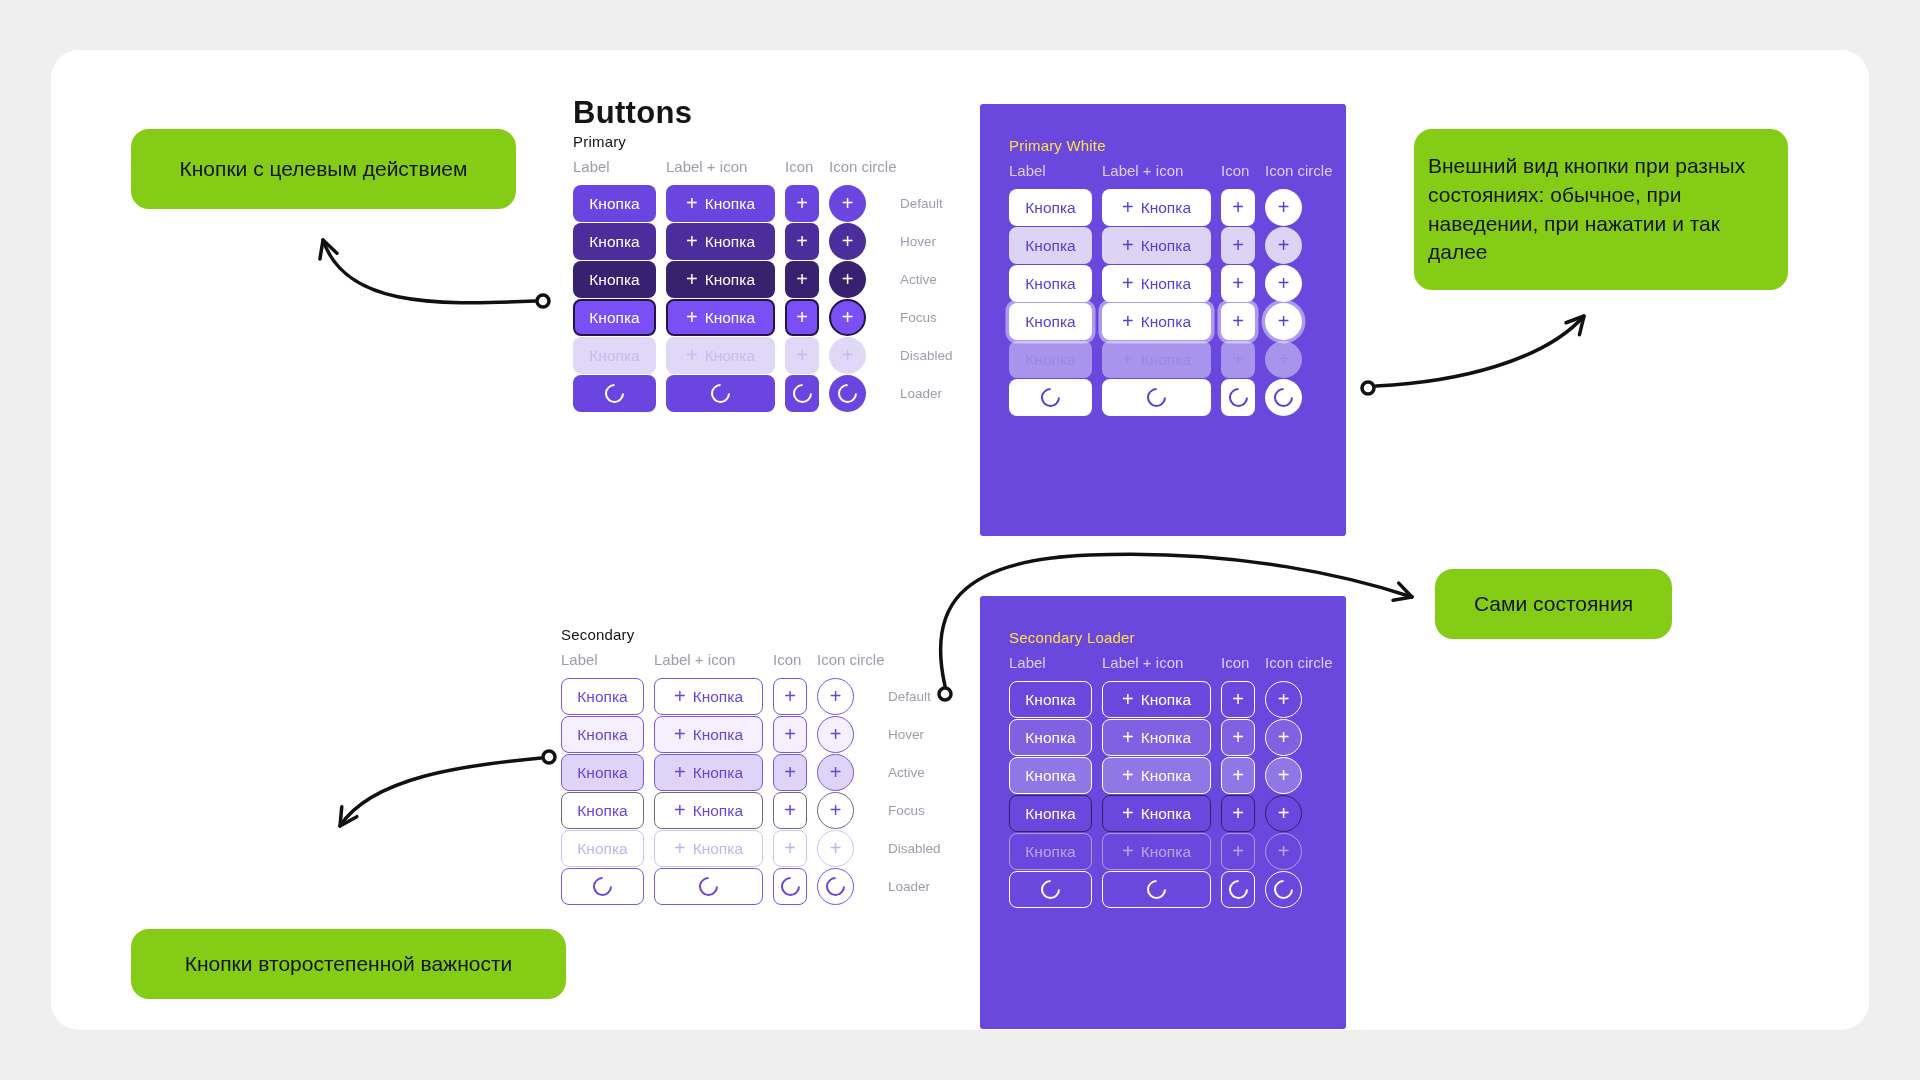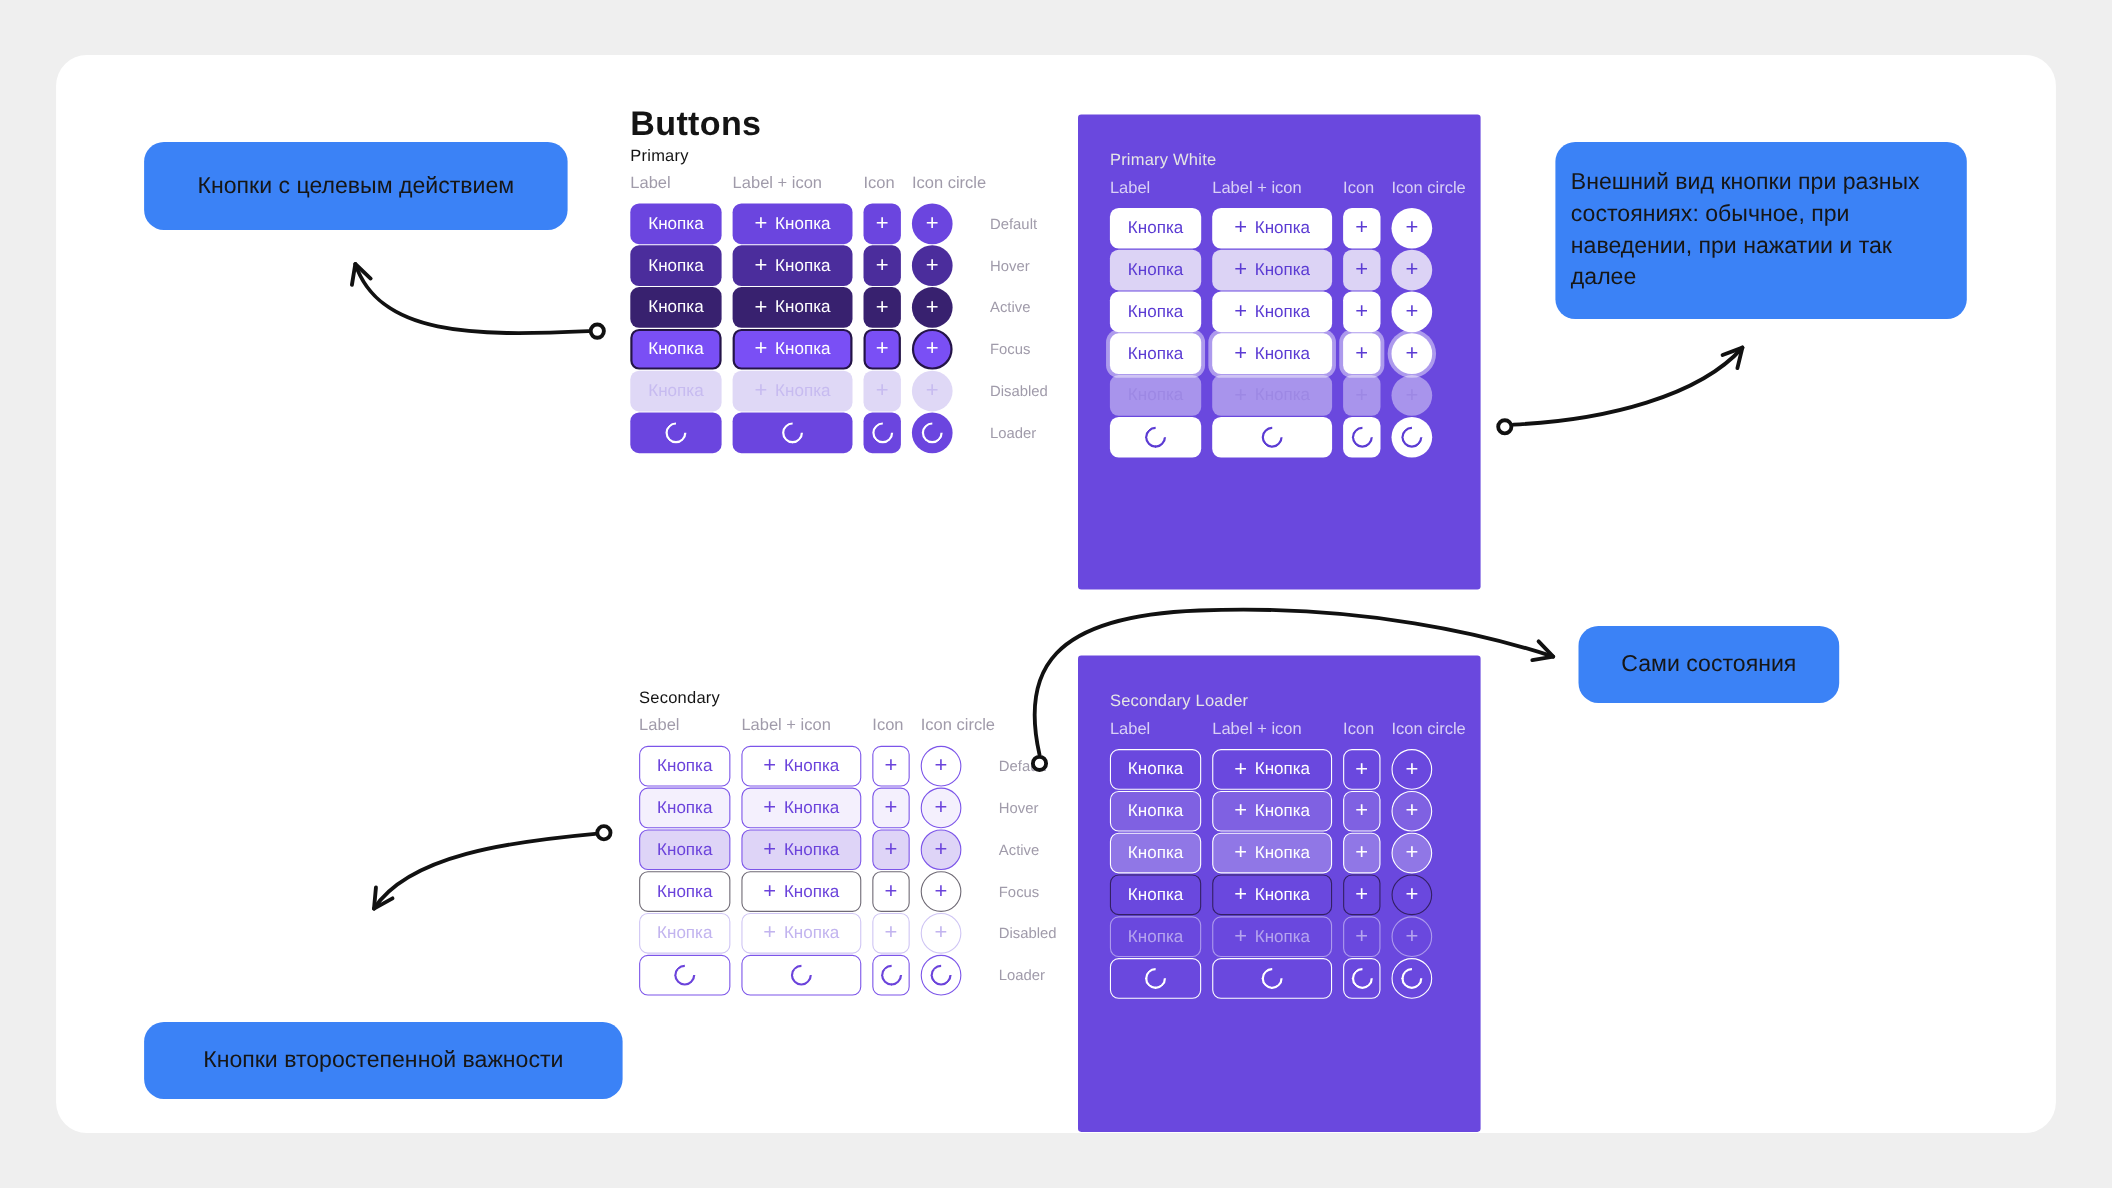--- a/index.html
+++ b/index.html
@@ -5,29 +5,29 @@
   html,body{margin:0;padding:0}
   body{width:1920px;height:1080px;position:relative;background:#EFEFEF;
        font-family:"Liberation Sans",sans-serif;overflow:hidden}
   .card{position:absolute;left:51px;top:50px;width:1818px;height:980px;
         background:#ffffff;border-radius:28px}
   .page-title{position:absolute;left:573px;top:74px;font-size:31px;font-weight:800;
         color:#141414;letter-spacing:.3px}
 
   .grid-block{position:absolute}
   #primary{left:573px;top:134px}
-  #secondary{left:581px;top:627px}
+  #secondary{left:561px;top:627px}
   .panel{position:absolute;left:980px;width:366px;background:#6A48DE;border-radius:3px;
          padding:34px 0 0 29px;box-sizing:border-box}
   #primary-white{top:104px;height:432px}
   #secondary-white{top:596px;height:433px}
 
   .sec-title{font-size:15px;font-weight:400;color:#141414;height:15px;line-height:15px;
              margin-bottom:11px;letter-spacing:.2px}
-  .panel .sec-title{color:#e5e5e5}
+  .panel .sec-title{color:#fde047}
   .col-headers{display:grid;grid-template-columns:83px 109px 34px 70px;column-gap:10px;
                font-size:15px;color:#A09BAA;height:13px;line-height:13px;margin-bottom:12px;
                white-space:nowrap}
   .panel .col-headers{color:#D9D0F6}
   .rows{display:flex;flex-direction:column;gap:1px}
   .row{display:grid;grid-template-columns:83px 109px 34px 37px auto;column-gap:10px;
        align-items:center;height:37px}
   .state{font-size:13.5px;color:#A09BAA;padding-left:24px;white-space:nowrap}
 
   .btn{height:37px;border:none;border-radius:8px;display:flex;align-items:center;
@@ -59,21 +59,21 @@
   .s-disabled{background:#fff;border:1.5px solid #CFC5F4;color:#C2B4EF}
 
   
   .sw-default,.sw-loader{background:transparent;border:1.5px solid #fff;color:#fff}
   .sw-hover{background:rgba(255,255,255,.14);border:1.5px solid #fff;color:#fff}
   .sw-active{background:rgba(255,255,255,.26);border:1.5px solid #fff;color:#fff}
   .sw-focus{background:transparent;border:1.5px solid #332064;color:#fff}
   .sw-disabled{background:transparent;border:1.5px solid rgba(255,255,255,.45);color:rgba(255,255,255,.5)}
 
   
-  .note{position:absolute;background:#3b82f6;border-radius:18px;color:#161616;
+  .note{position:absolute;background:#84cc16;border-radius:18px;color:#161616;
         font-size:21px;line-height:1.38;display:flex;align-items:center;box-sizing:border-box}
   #note-primary{left:131px;top:129px;width:385px;height:80px;justify-content:center}
   #note-states-appearance{left:1414px;top:129px;width:374px;height:161px;padding:0 14px}
   #note-states{left:1435px;top:569px;width:237px;height:70px;justify-content:center}
   #note-secondary{left:131px;top:929px;width:435px;height:70px;justify-content:center}
 
   .arrows{position:absolute;left:0;top:0;width:1920px;height:1080px;pointer-events:none}
 </style>
 </head>
 <body>

